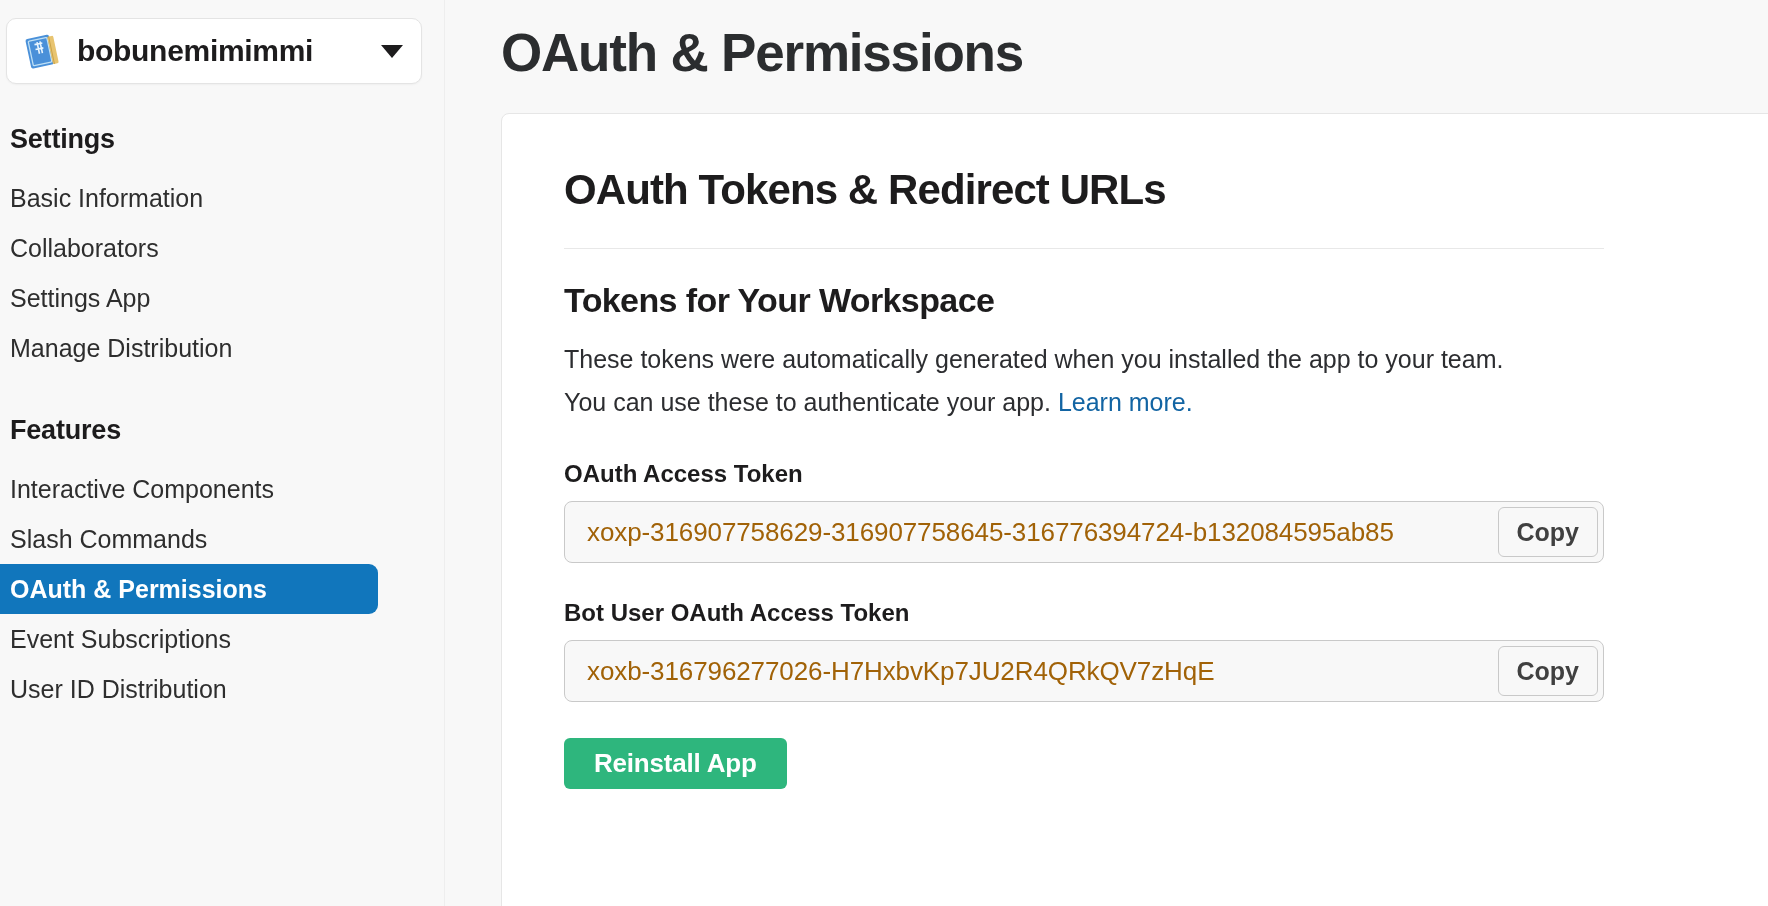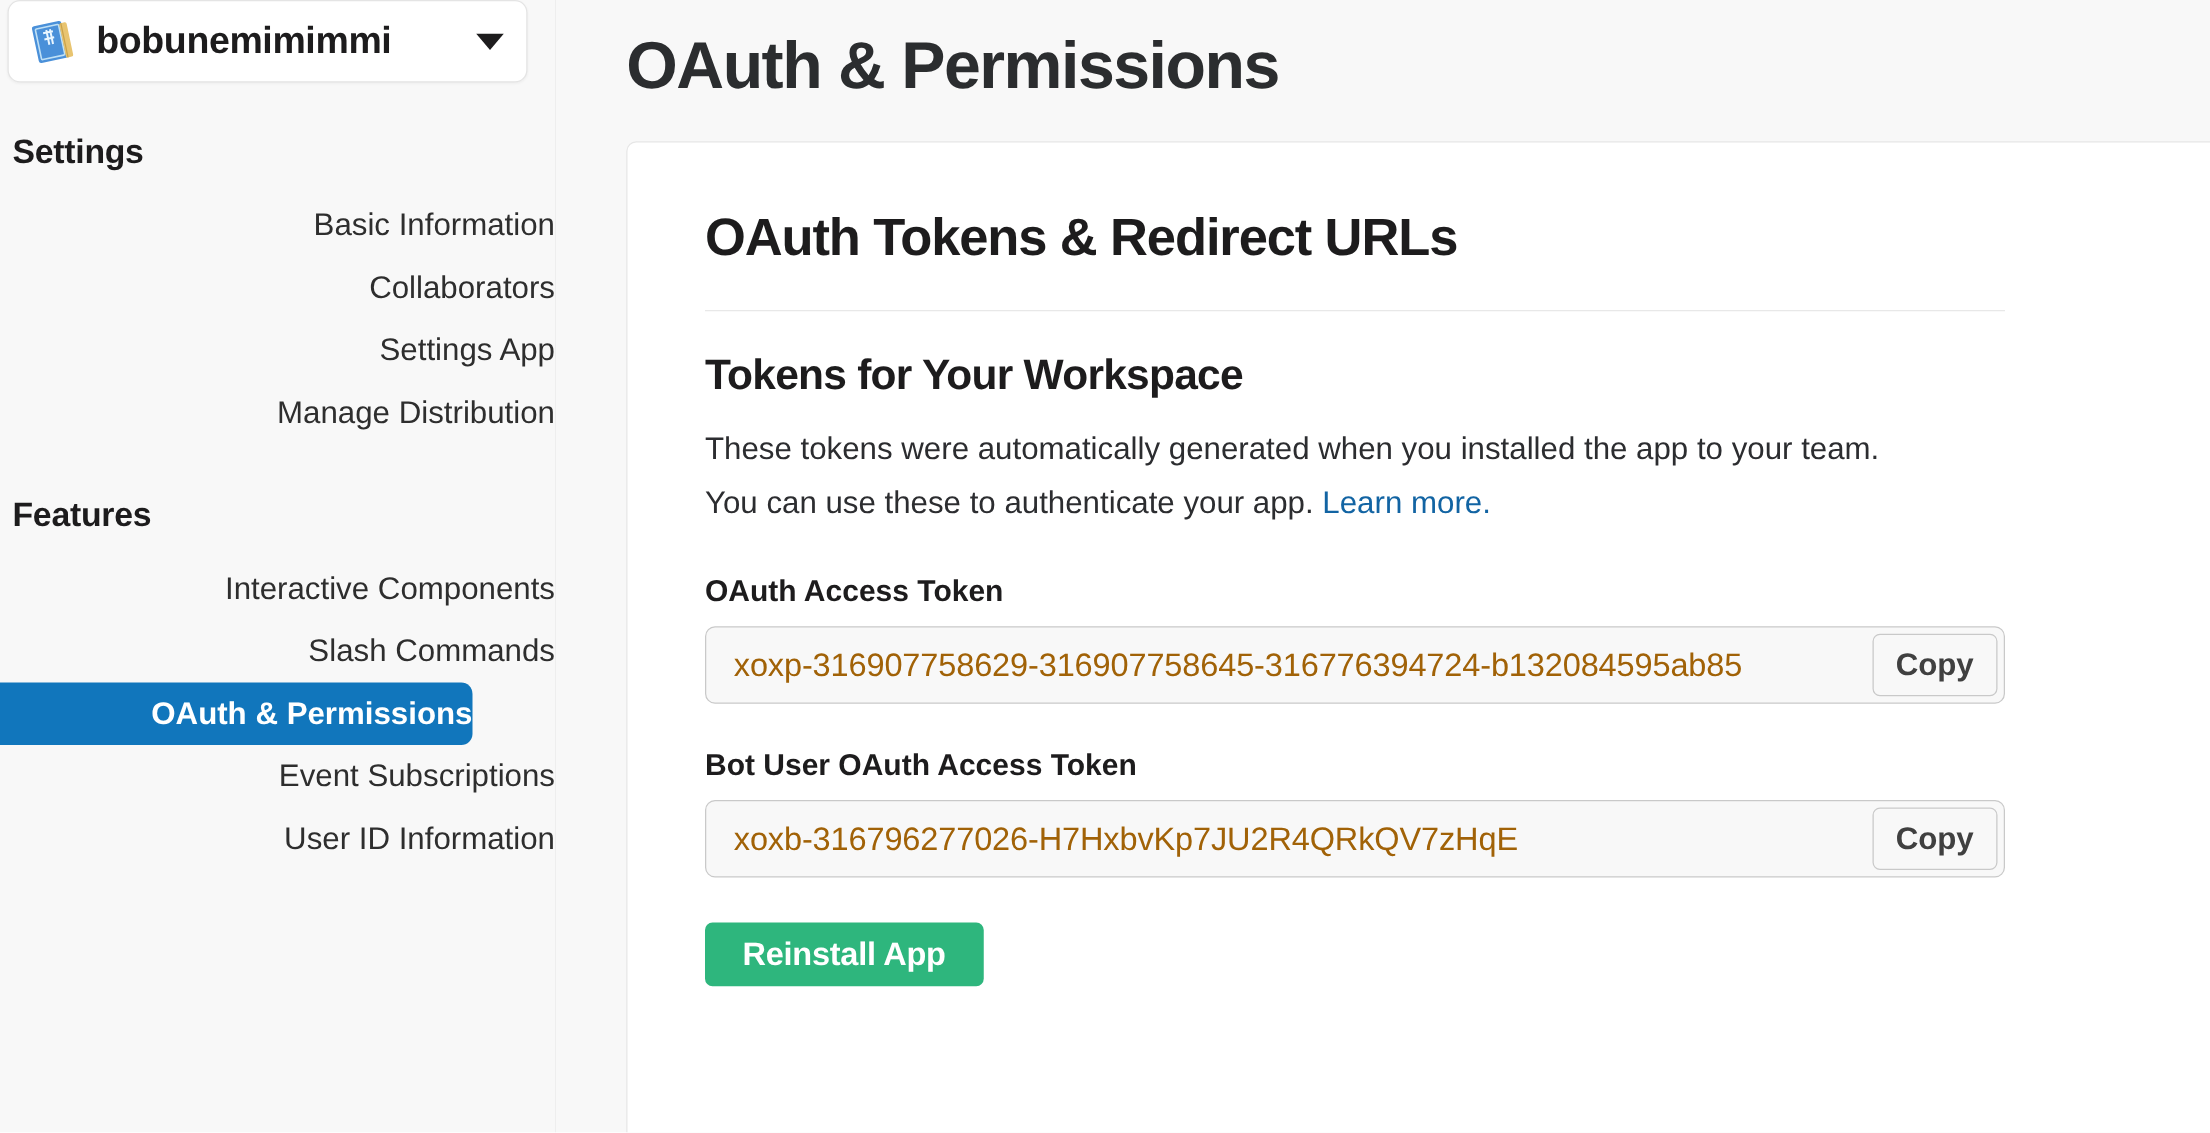--- a/index.html
+++ b/index.html
@@ -17,20 +17,21 @@
     background: #ffffff;
   }
 
   
   .sidebar {
     width: 445px;
     height: 906px;
     flex: 0 0 445px;
     background: #f8f8f8;
     border-right: 1px solid #eeeeee;
+    padding-top: 18px;
     position: relative;
     overflow: hidden;
   }
   .app-selector {
     margin: 0 22px 0 6px;
     height: 66px;
     background: #ffffff;
     border: 1px solid #e4e4e4;
     border-radius: 10px;
     display: flex;
@@ -64,21 +65,21 @@
   .nav-section-title {
     font-size: 27px;
     font-weight: 700;
     color: #1d1c1d;
     padding: 0 0 0 10px;
     letter-spacing: -0.2px;
   }
   .nav-settings-title { margin-top: 40px; }
   .nav-features-title { margin-top: 42px; }
 
-  .nav-list { list-style: none; margin-top: 18px; text-align: right; }
+  .nav-list { list-style: none; margin-top: 18px; }
   .nav-item {
     font-size: 25px;
     color: #2e2e2e;
     line-height: 50px;
     height: 50px;
     padding-left: 10px;
     white-space: nowrap;
     cursor: pointer;
   }
   .nav-item.active {
@@ -244,21 +245,21 @@
       <li class="nav-item">Settings App</li>
       <li class="nav-item">Manage Distribution</li>
     </ul>
 
     <div class="nav-section-title nav-features-title">Features</div>
     <ul class="nav-list">
       <li class="nav-item">Interactive Components</li>
       <li class="nav-item">Slash Commands</li>
       <li class="nav-item active">OAuth &amp; Permissions</li>
       <li class="nav-item">Event Subscriptions</li>
-      <li class="nav-item">User ID Information</li>
+      <li class="nav-item">User ID Distribution</li>
     </ul>
   </aside>
 
   <main class="main">
     <h1 class="page-title">OAuth &amp; Permissions</h1>
 
     <section class="card">
       <h2 class="card-title">OAuth Tokens &amp; Redirect URLs</h2>
       <div class="divider"></div>
 

